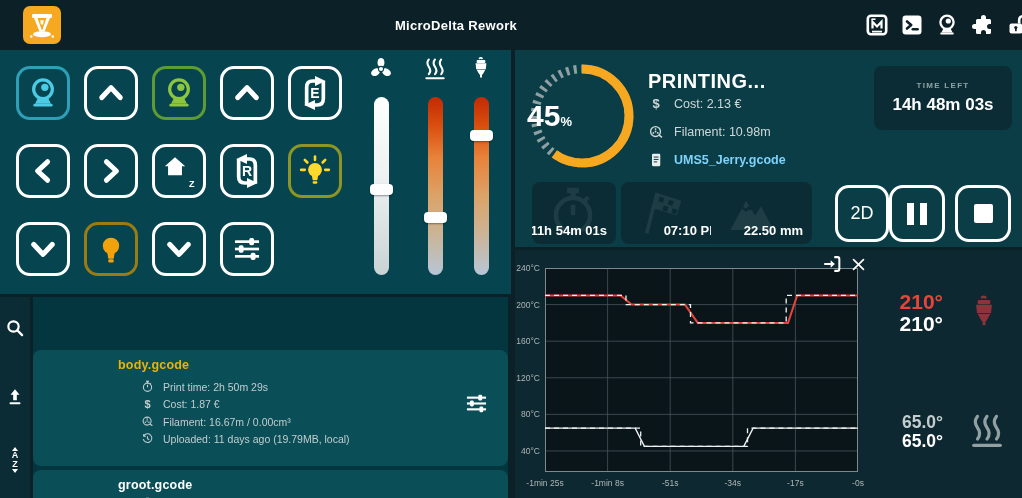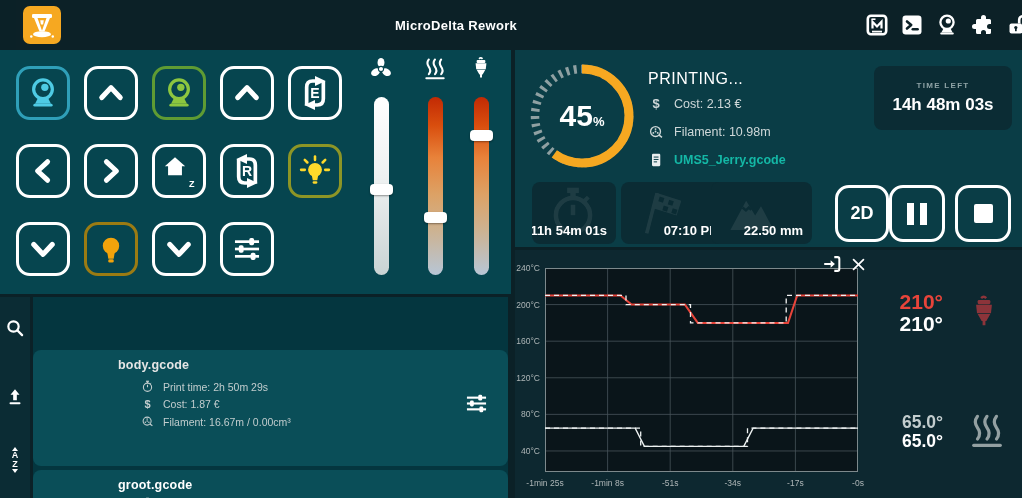--- a/index.html
+++ b/index.html
@@ -35,40 +35,40 @@
   .slider-col .s-icon svg { width:26px; height:26px; }
   .track { position:relative; margin-top:15px; width:15px; height:178px; border-radius:8px; }
   .track.fan-grad { background:linear-gradient(180deg,#ffffff 0%,#eef1f1 45%,#c9d3d4 100%); }
   .track.heat-grad { background:linear-gradient(180deg,#c22a04 0%,#d94e0e 16%,#e8823a 34%,#dca266 55%,#ccb394 76%,#b7c6d6 100%); }
   .handle { position:absolute; left:-4px; width:23px; height:11px; border-radius:4px; background:#fff; box-shadow:0 1px 2px rgba(0,0,0,.4); cursor:grab; }
 
   
   .status-panel { position:absolute; left:515px; top:50px; width:507px; height:197px; background:#0a3d46; }
   .ring-wrap { position:absolute; left:12px; top:11px; width:110px; height:110px; }
   .ring-wrap svg { width:110px; height:110px; }
-  .ring-text { position:absolute; inset:0; display:flex; align-items:center; justify-content:center; }
+  .ring-text { position:absolute; inset:0; display:flex; align-items:center; justify-content:flex-start; }
   .ring-text .big { font-size:30px; font-weight:bold; }
   .ring-text .pct { font-size:13px; font-weight:bold; margin-top:10px; }
-  .print-state { position:absolute; left:133px; top:20px; font-size:16px; font-weight:normal; letter-spacing:.5px; }
+  .print-state { position:absolute; left:133px; top:20px; font-size:20px; font-weight:bold; letter-spacing:.5px; }
   .info-row { position:absolute; left:133px; display:flex; align-items:center; gap:10px; font-size:12.5px; color:#cfd8d9; }
   .info-row svg { width:16px; height:16px; color:#cfd8d9; }
-  .info-row.file-row { color:#14b8a6; font-weight:bold; }
+  .info-row.file-row { color:#7dd3fc; font-weight:bold; }
   .info-row.file-row svg { color:#e8edee; }
   .dollar-glyph { font-size:13px; font-weight:bold; width:16px; text-align:center; }
   .timeleft { position:absolute; left:359px; top:16px; width:138px; height:64px; background:#0b2c34; border-radius:8px; display:flex; flex-direction:column; align-items:center; justify-content:center; gap:5px; }
   .timeleft .lbl { font-size:8px; color:#8fa3a6; letter-spacing:1.3px; font-weight:bold; }
   .timeleft .val { font-size:17px; font-weight:bold; }
 
   .stat-box { position:absolute; top:132px; height:62px; background:#0b2c34; border-radius:8px; overflow:hidden; }
   .stat-box .wm { position:absolute; left:14px; top:3px; width:54px; height:54px; color:#ffffff; opacity:.08; }
   .stat-box .wm svg { width:54px; height:54px; }
   .stat-box .val { position:absolute; right:9px; bottom:6px; font-size:13px; font-weight:bold; white-space:nowrap; }
 
   .act-btn { position:absolute; top:135px; width:54px; height:57px; border:3.5px solid #fff; border-radius:14px; background:transparent; display:flex; align-items:center; justify-content:center; cursor:pointer; color:#fff; }
-  .act-btn .txt { font-size:18px; font-weight:bold; }
+  .act-btn .txt { font-size:18px; font-weight:normal; }
   .pause-glyph { display:flex; gap:6px; } .pause-glyph i { display:block; width:7px; height:22px; background:#fff; }
   .stop-glyph { width:19px; height:19px; background:#fff; border-radius:2px; }
 
   
   .chart-panel { position:absolute; left:515px; top:250px; width:507px; height:248px; background:#0d2830; }
   .plot-wrap { position:absolute; left:30px; top:18px; width:313px; height:204px; }
   #temp-plot { width:313px; height:204px; background:#0a151a; display:block; }
   .ytick { position:absolute; right:calc(100% + 5px); transform:translateY(-50%); font-size:8.5px; color:#aeb6b7; white-space:nowrap; }
   .xtick { position:absolute; top:calc(100% + 6px); transform:translateX(-50%); font-size:8.5px; color:#aeb6b7; white-space:nowrap; }
   .chart-tool { position:absolute; color:#fff; cursor:pointer; }
@@ -94,21 +94,21 @@
   .az-icon .tri-up { width:0; height:0; border-left:3.5px solid transparent; border-right:3.5px solid transparent; border-bottom:4px solid #fff; }
   .az-icon .tri-down { width:0; height:0; border-left:3.5px solid transparent; border-right:3.5px solid transparent; border-top:4px solid #fff; }
   .az-icon .az-letter { font-size:9px; font-weight:bold; }
   .file-content { position:absolute; left:33px; top:0; width:475px; height:201px; background:#04363f; }
   .card { position:absolute; left:0; width:475px; background:#0a4e58; border-radius:8px; cursor:pointer; }
   .folder-card { top:3px; height:45px; }
   .folder-card .f-icon { position:absolute; left:80px; top:11px; width:32px; height:24px; color:#fff; }
   .folder-card .f-icon svg { width:32px; height:24px; }
   .folder-card .f-label { position:absolute; left:136px; top:16px; font-size:12.5px; font-weight:bold; letter-spacing:.3px; }
   .gcode-card .g-title { position:absolute; left:85px; top:8px; font-size:12.5px; font-weight:bold; letter-spacing:.2px; }
-  .g-title.highlight { color:#e5e5e5; }
+  .g-title.highlight { color:#eab308; }
   .detail-row { position:absolute; left:108px; display:flex; align-items:center; gap:9px; font-size:10.5px; color:#c2cdce; }
   .detail-row svg { width:13px; height:13px; color:#c2cdce; }
   .detail-row .dollar-glyph { font-size:11px; width:13px; }
   .tune-btn { position:absolute; right:18px; top:40px; width:27px; height:27px; color:#fff; cursor:pointer; }
   .tune-btn svg { width:27px; height:27px; }
   .body-card { top:53px; height:116px; }
   .groot-card { top:173px; height:62px; }
 </style>
 </head>
 <body>
@@ -554,20 +554,26 @@
         <div class="detail-row" style="top:48px">
           <span class="dollar-glyph">$</span>
           <span>Cost: 1.87 €</span>
         </div>
         <div class="detail-row" style="top:65px">
           <svg>
               <use href="#i-dollar-reel"></use>
             </svg>
           <span>Filament: 16.67m / 0.00cm³</span>
         </div>
+        <div class="detail-row" style="top:82px">
+          <svg>
+              <use href="#i-history"></use>
+            </svg>
+          <span>Uploaded: 11 days ago (19.79MB, local)</span>
+        </div>
         <span class="tune-btn"><svg>
               <use href="#i-tune"></use>
             </svg></span>
       </div>
 
       <div class="card gcode-card groot-card">
         <span class="g-title">groot.gcode</span>
         <div class="detail-row" style="top:27px">
           <svg>
               <use href="#i-stopwatch"></use>

